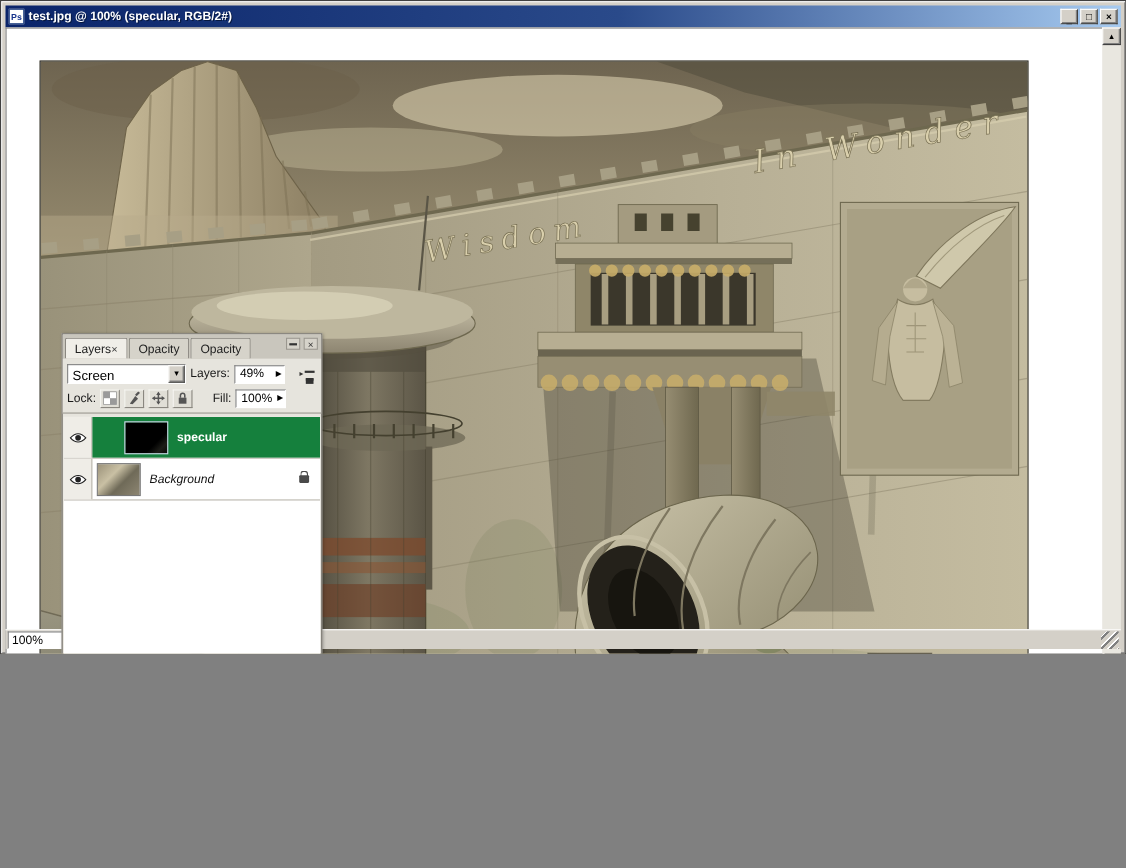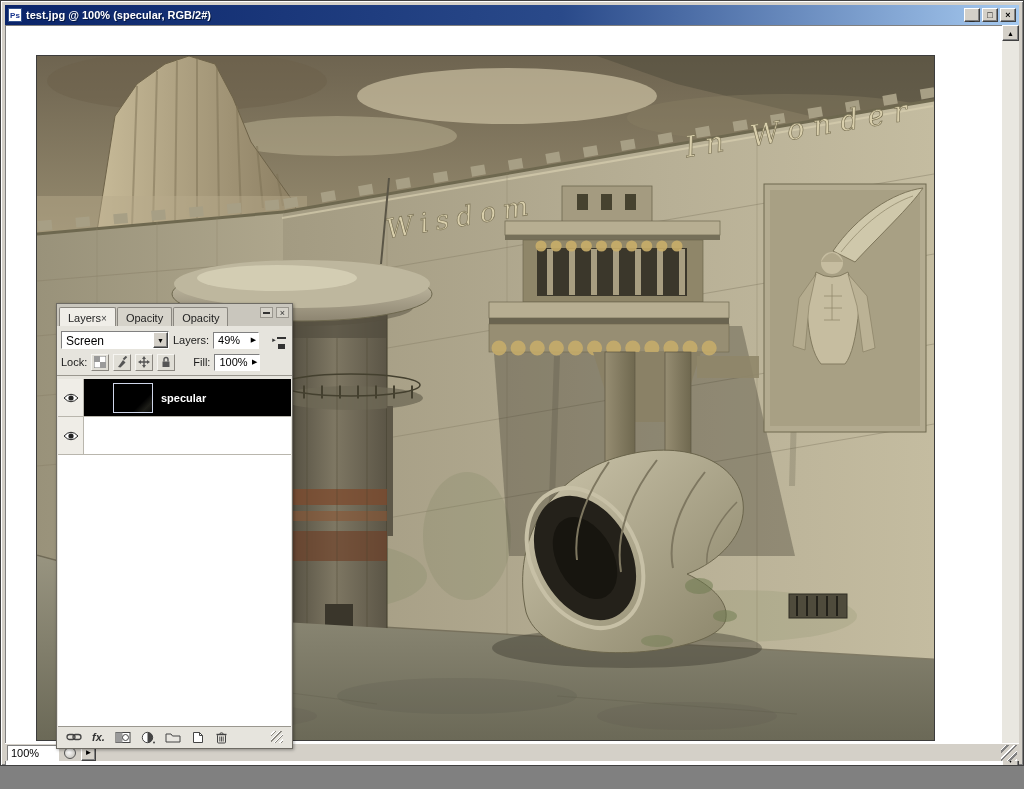--- a/index.html
+++ b/index.html
@@ -1,17 +1,17 @@
 <!DOCTYPE html>
 <html><head>
 <meta charset="utf-8">
 <style>
   * { margin:0; padding:0; box-sizing:border-box; }
   body { font-family:"Liberation Sans", sans-serif; background:#808080; }
-  .window { position:relative; width:1024px; height:766px; background:#d4d0c8;
+  .window { position:relative; width:1024px; height:595px; background:#d4d0c8;
             border:1px solid #404040; box-shadow: inset 1px 1px 0 #ffffff, inset -1px -1px 0 #808080;
             overflow:hidden; }
   
   .titlebar { position:absolute; left:4px; top:4px; right:4px; height:20px;
               background:linear-gradient(90deg,#0a246a 0%,#2a4a8a 55%,#a6caf0 100%);
               display:flex; align-items:center; padding:0 3px; }
   .app-icon { width:14px; height:14px; background:#ffffff; border:1px solid #32508c;
               color:#16338c; font-size:8px; font-weight:bold; display:flex; align-items:center;
               justify-content:center; margin-right:4px; }
   .title { color:#ffffff; font-size:11px; font-weight:bold; white-space:nowrap;
@@ -85,21 +85,21 @@
   .menu-caret { font-size:7px; }
   .lock-btn { width:18px; height:17px; background:#e0ded6; border:1px solid;
               border-color:#f6f5f1 #8a8780 #8a8780 #f6f5f1;
               display:flex; align-items:center; justify-content:center; }
   
   .pal-list { position:absolute; left:1px; right:1px; top:75px; bottom:22px; background:#ffffff; overflow:hidden; }
   .layer-row { height:38px; display:flex; border-bottom:1px solid #b9b6ad; }
   .eye-cell { width:26px; border-right:1px solid #b9b6ad; background:#efede7;
               display:flex; align-items:center; justify-content:center; }
   .row-body { flex:1; display:flex; align-items:center; padding-left:4px; }
-  .layer-row.selected .row-body { background:#000000;padding-left:29px; }
+  .layer-row.selected .row-body { background:#15803d;padding-left:29px; }
   .thumb { width:40px; height:30px; border:1px solid #777; }
   .layer-row.selected .thumb { border-color:#cfd6ea; }
   .thumb-specular { background:linear-gradient(135deg,#000000 70%, #1d1d18 85%, #0a0a08 100%); }
   .thumb-bg { background:linear-gradient(135deg,#9b927a 0%, #c9c0a4 35%, #6f6a58 60%, #8d8672 100%); }
   .layer-name { margin-left:8px; color:#111; }
   .layer-row.selected .layer-name { color:#ffffff; font-weight:bold; }
   .layer-name.italic { font-style:italic; }
   .lock-badge { margin-left:auto; margin-right:10px; position:relative; width:9px; height:7px;
                 background:#4a4a4a; border-radius:1px; }
   .lock-badge::before { content:''; position:absolute; left:1px; top:-4px; width:5px; height:4px;
@@ -417,20 +417,25 @@
           <span class="layer-name">specular</span>
         </div>
       </div>
       <div class="layer-row">
         <div class="eye-cell">
           <svg class="ic" width="16" height="12">
             <path d="M1,6 Q8,-1.5 15,6 Q8,13.5 1,6 Z" fill="#fff" stroke="#222"></path>
             <circle cx="8" cy="6" r="2.6" fill="#222"></circle>
           </svg>
         </div>
+        <div class="row-body">
+          <div class="thumb thumb-bg"></div>
+          <span class="layer-name italic">Background</span>
+          <span class="lock-badge"></span>
+        </div>
       </div>
     </div>
 
     <div class="pal-bottom">
       <div class="pb-icon">
         <svg class="ic" width="16" height="12">
           <rect x="1" y="3.5" width="8" height="5" rx="2.5" fill="none" stroke="#444" stroke-width="1.3"></rect>
           <rect x="7" y="3.5" width="8" height="5" rx="2.5" fill="none" stroke="#444" stroke-width="1.3"></rect>
         </svg>
       </div>

